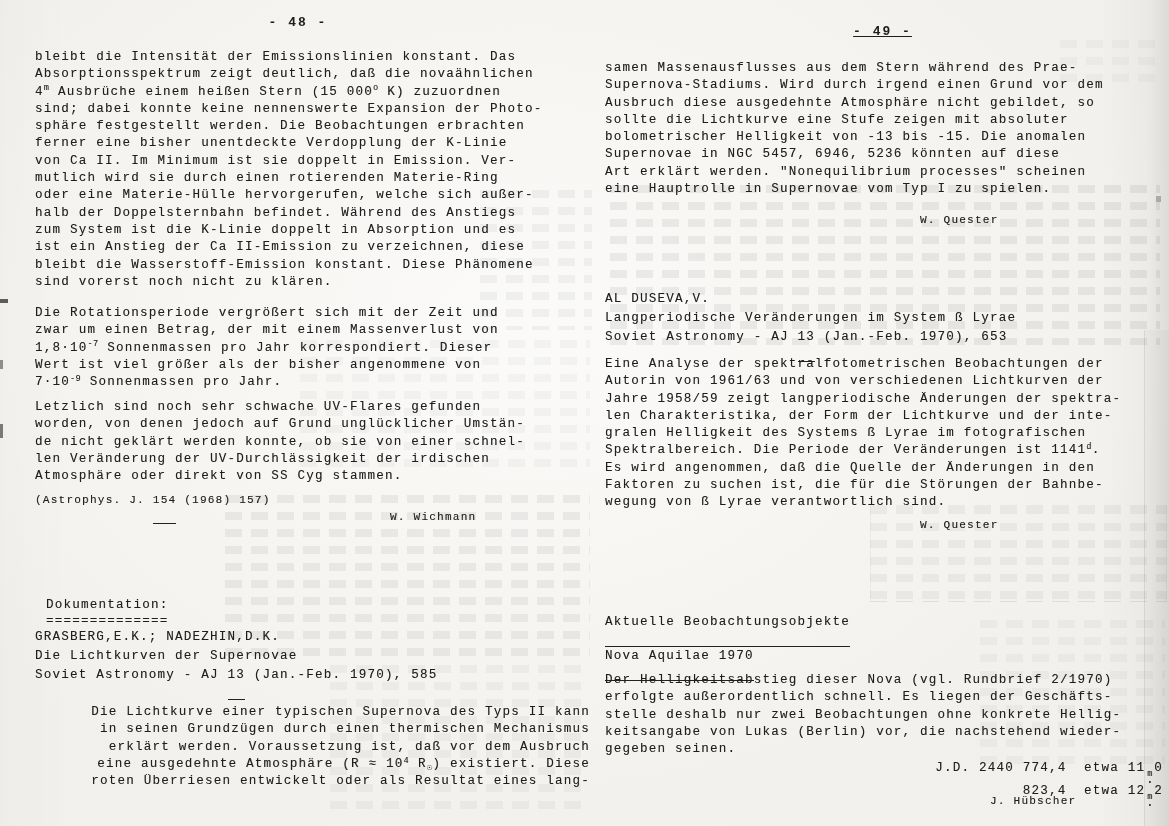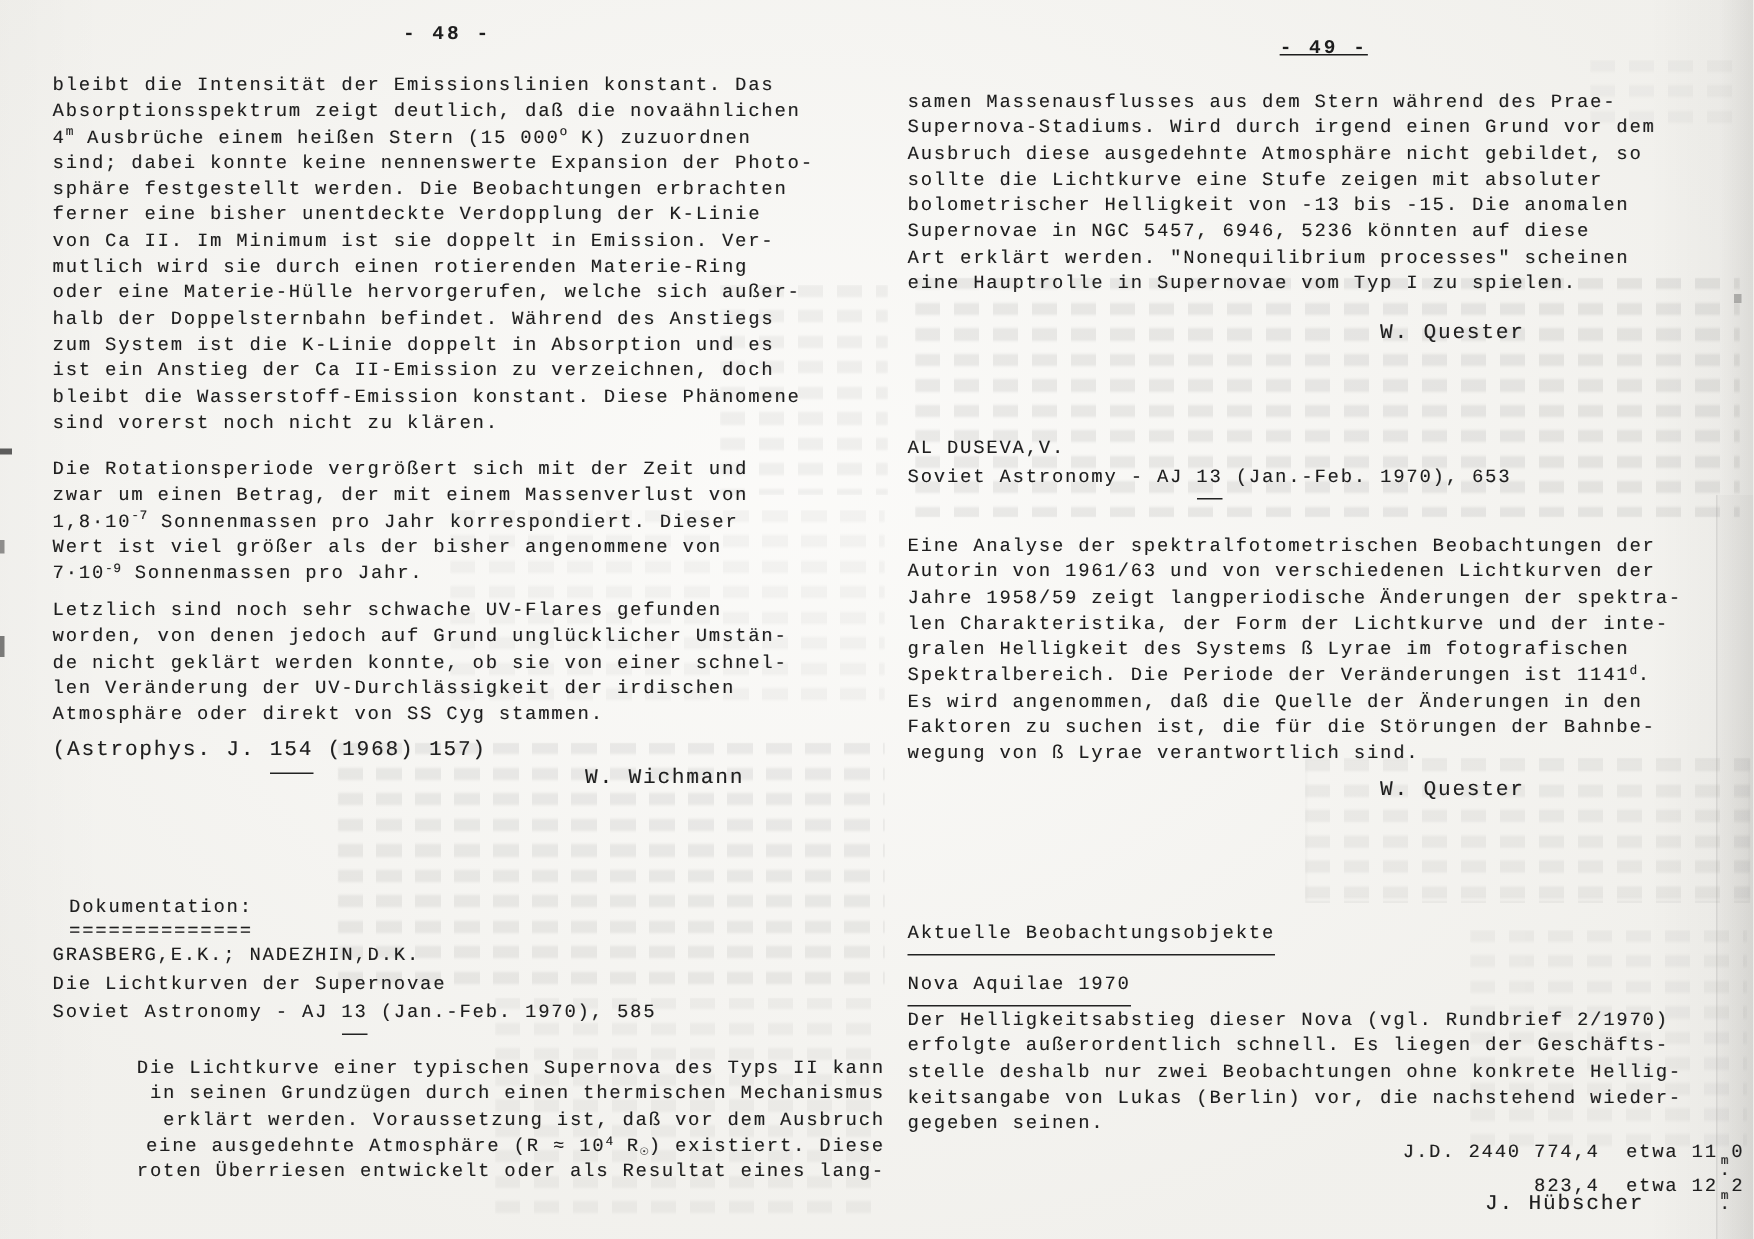--- a/index.html
+++ b/index.html
@@ -16,24 +16,24 @@
   .page{position:absolute;top:0;bottom:0;}
   .page-left{left:0;width:596px;}
   .page-right{left:596px;width:573px;}
   .pageno{position:absolute;left:0;right:0;text-align:center;
     font-size:13px;letter-spacing:2px;color:#1d1d1d;font-weight:bold;}
   .block{position:absolute;left:35px;right:6px;color:#1e1e1e;}
   .page-right .block{left:9px;}
   .line{white-space:pre;font-size:12.5px;line-height:17.3px;letter-spacing:1.25px;
     text-shadow:0.3px 0.3px 0 rgba(25,25,25,0.35);}
   .cite .line{line-height:19px;}
-  .sig{font-size:14px;letter-spacing:1.25px;white-space:pre;color:#1e1e1e;
+  .sig{font-size:11px;letter-spacing:1.25px;white-space:pre;color:#1e1e1e;
     text-shadow:0.3px 0.3px 0 rgba(25,25,25,0.35);}
   .heading .line{line-height:16px;}
-  .ul{border-bottom:1.4px solid #222;padding-bottom:7px;}
+  .ul{border-bottom:1.4px solid #222;padding-bottom:17px;}
   sup{font-size:8.5px;letter-spacing:0.4px;position:relative;top:1px;vertical-align:super;line-height:0;}
   sub{font-size:9px;letter-spacing:0.4px;vertical-align:-3px;line-height:0;}
   .stk{display:inline-flex;flex-direction:column;align-items:center;vertical-align:-5px;width:9px;}
   .stk i{font-style:normal;font-size:8.5px;line-height:7px;letter-spacing:0;}
   .stk b{font-weight:normal;font-size:12px;line-height:5px;letter-spacing:0;}
   
   .bleed{position:absolute;filter:blur(0.7px);pointer-events:none;
     background:repeating-linear-gradient(180deg, rgba(95,95,95,0.13) 0 8px, rgba(0,0,0,0) 8px 17px);
     -webkit-mask-image:repeating-linear-gradient(90deg,#000 0 17px,transparent 17px 26px);
     mask-image:repeating-linear-gradient(90deg,#000 0 17px,transparent 17px 26px);}
@@ -73,21 +73,21 @@
         <div class="line">Absorptionsspektrum zeigt deutlich, daß die novaähnlichen</div>
         <div class="line">4<sup>m</sup> Ausbrüche einem heißen Stern (15 000<sup>o</sup> K) zuzuordnen</div>
         <div class="line">sind; dabei konnte keine nennenswerte Expansion der Photo-</div>
         <div class="line">sphäre festgestellt werden. Die Beobachtungen erbrachten</div>
         <div class="line">ferner eine bisher unentdeckte Verdopplung der K-Linie</div>
         <div class="line">von Ca II. Im Minimum ist sie doppelt in Emission. Ver-</div>
         <div class="line">mutlich wird sie durch einen rotierenden Materie-Ring</div>
         <div class="line">oder eine Materie-Hülle hervorgerufen, welche sich außer-</div>
         <div class="line">halb der Doppelsternbahn befindet. Während des Anstiegs</div>
         <div class="line">zum System ist die K-Linie doppelt in Absorption und es</div>
-        <div class="line">ist ein Anstieg der Ca II-Emission zu verzeichnen, doch</div>
+        <div class="line">ist ein Anstieg der Ca II-Emission zu verzeichnen, diese</div>
         <div class="line">bleibt die Wasserstoff-Emission konstant. Diese Phänomene</div>
         <div class="line">sind vorerst noch nicht zu klären.</div>
       </div>
 
     <div class="block" style="top:305px;">
         <div class="line">Die Rotationsperiode vergrößert sich mit der Zeit und</div>
         <div class="line">zwar um einen Betrag, der mit einem Massenverlust von</div>
         <div class="line">1,8·10<sup>-7</sup> Sonnenmassen pro Jahr korrespondiert. Dieser</div>
         <div class="line">Wert ist viel größer als der bisher angenommene von</div>
         <div class="line">7·10<sup>-9</sup> Sonnenmassen pro Jahr.</div>
@@ -136,20 +136,21 @@
         <div class="line">bolometrischer Helligkeit von -13 bis -15. Die anomalen</div>
         <div class="line">Supernovae in NGC 5457, 6946, 5236 könnten auf diese</div>
         <div class="line">Art erklärt werden. "Nonequilibrium processes" scheinen</div>
         <div class="line">eine Hauptrolle in Supernovae vom Typ I zu spielen.</div>
       </div>
 
     <div class="sig" style="position:absolute;left:324px;top:214px;">W. Quester</div>
 
     <div class="block cite" style="top:290px;">
         <div class="line">AL DUSEVA,V.</div>
+        <div class="line">Langperiodische Veränderungen im System ß Lyrae</div>
         <div class="line">Soviet Astronomy - AJ <span class="ul">13</span> (Jan.-Feb. 1970), 653</div>
       </div>
 
     <div class="block" style="top:356px;">
         <div class="line">Eine Analyse der spektralfotometrischen Beobachtungen der</div>
         <div class="line">Autorin von 1961/63 und von verschiedenen Lichtkurven der</div>
         <div class="line">Jahre 1958/59 zeigt langperiodische Änderungen der spektra-</div>
         <div class="line">len Charakteristika, der Form der Lichtkurve und der inte-</div>
         <div class="line">gralen Helligkeit des Systems ß Lyrae im fotografischen</div>
         <div class="line">Spektralbereich. Die Periode der Veränderungen ist 1141<sup>d</sup>.</div>

